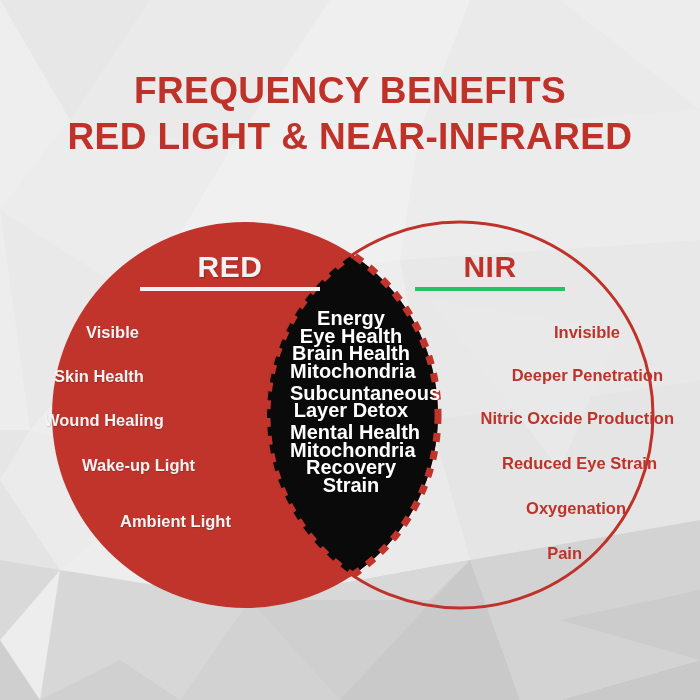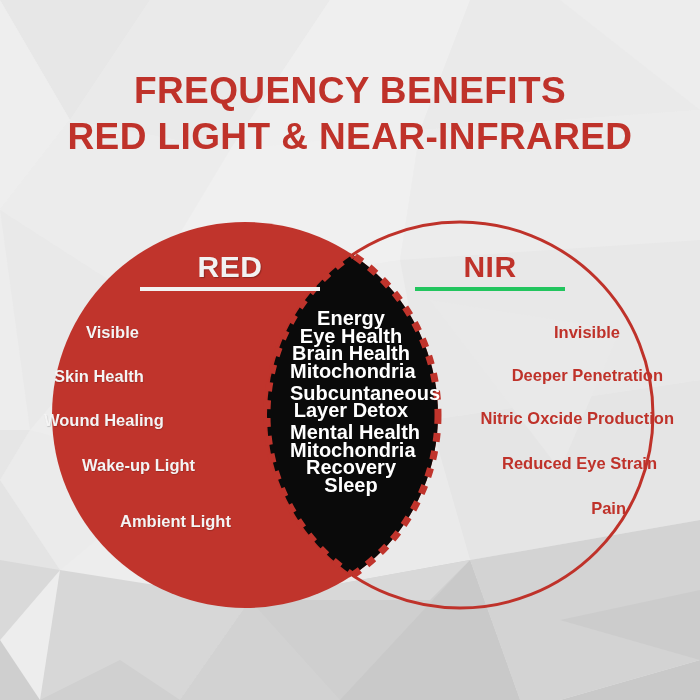--- a/index.html
+++ b/index.html
@@ -228,28 +228,29 @@
     <div class="side-item">Wound Healing</div>
     <div class="side-item">Wake-up Light</div>
     <div class="side-item">Ambient Light</div>
   </div>
 
   <div class="side-list" id="list-right">
     <div class="side-item">Invisible</div>
     <div class="side-item">Deeper Penetration</div>
     <div class="side-item">Nitric Oxcide Production</div>
     <div class="side-item">Reduced Eye Strain</div>
+    <div class="side-item">Oxygenation</div>
     <div class="side-item">Pain</div>
   </div>
 
   <div id="list-center">
     <div class="center-item">Energy</div>
     <div class="center-item">Eye Health</div>
     <div class="center-item">Brain Health</div>
     <div class="center-item">Mitochondria</div>
     <div class="center-item wrap gap-before">Subcuntaneous Layer Detox</div>
     <div class="center-item gap-before">Mental Health</div>
     <div class="center-item">Mitochondria</div>
     <div class="center-item">Recovery</div>
-    <div class="center-item">Sleep</div>
+    <div class="center-item">Strain</div>
   </div>
 
 </div>
 
 </body></html>

